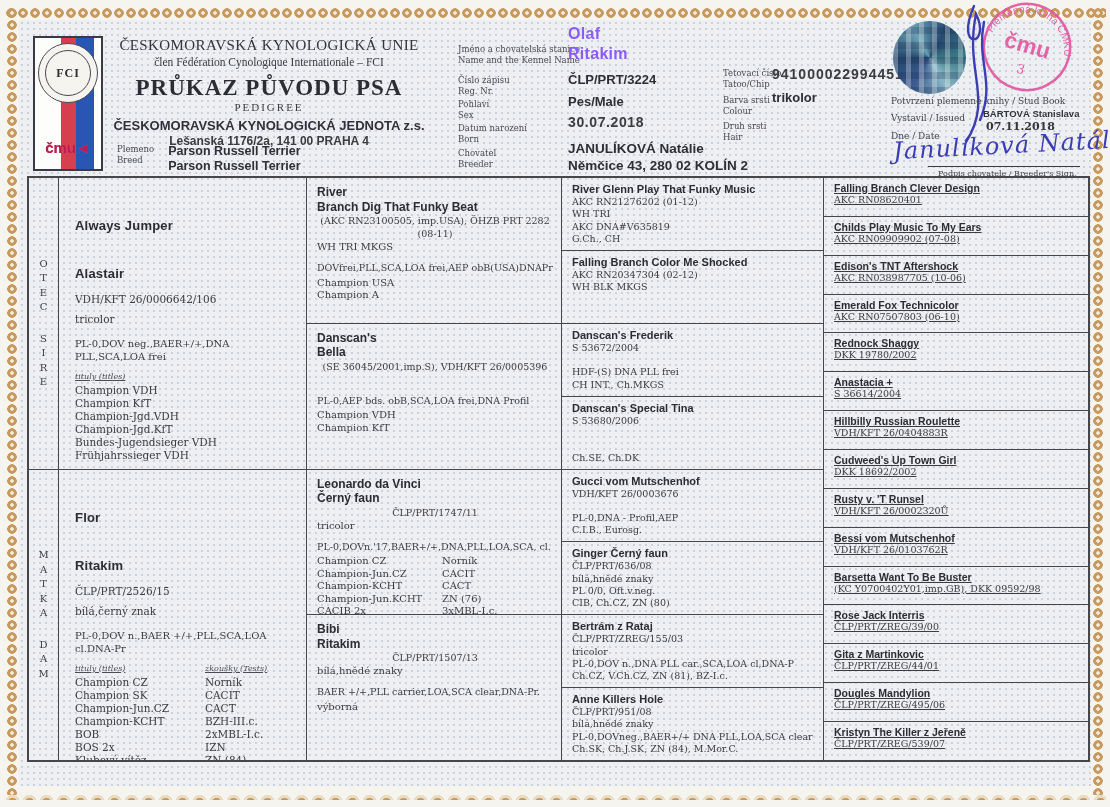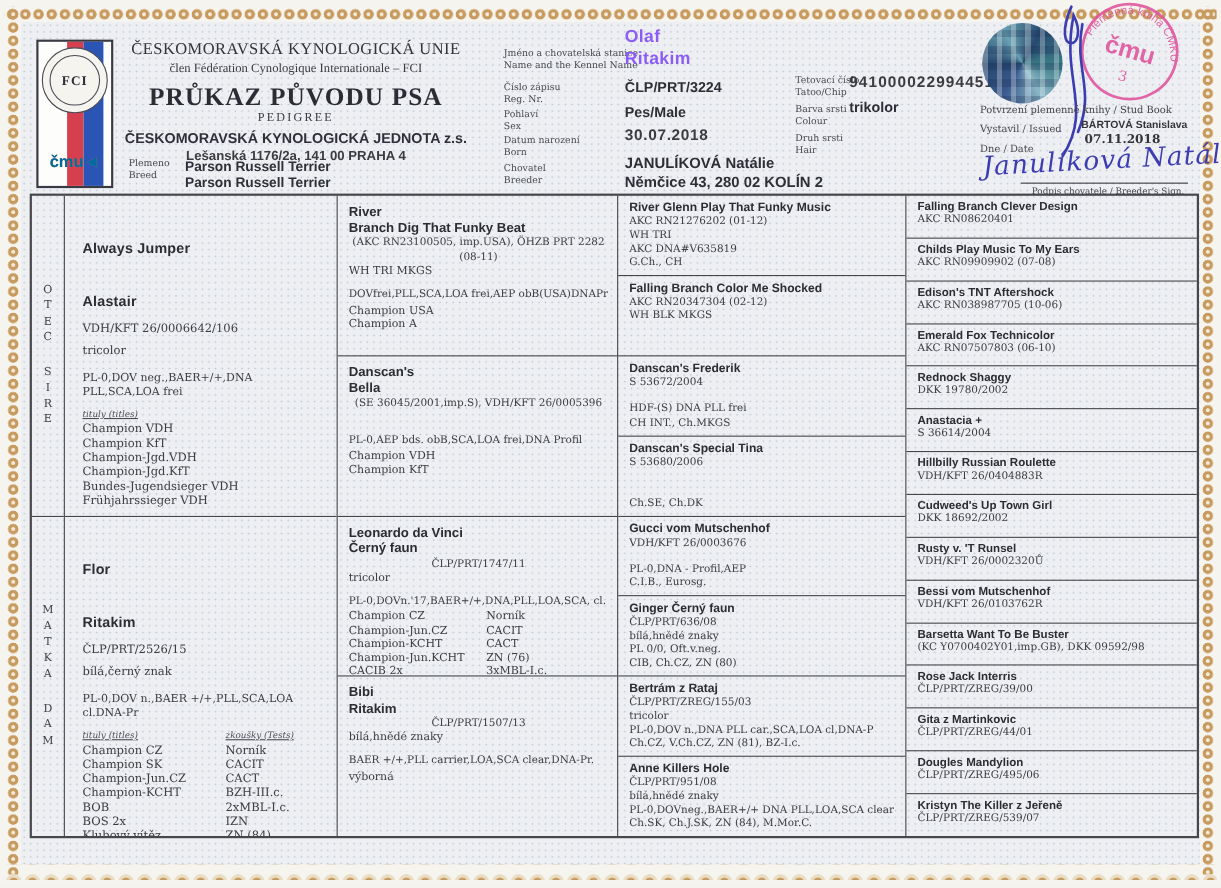--- a/index.html
+++ b/index.html
@@ -16,21 +16,21 @@
   .chain-left,.chain-right{top:6px;width:14px;height:789px;background-image:radial-gradient(circle 5px at 50% 7px,#f3ead8 1.5px,#c79a5f 2px 4.5px,transparent 5px);background-size:100% 12px;}
   .chain-left{left:5px;} .chain-right{left:1091px;}
 
   
   .logo{position:absolute;left:33px;top:36px;width:66px;height:131px;border:2px solid #3a3a44;background:#fdfdfb;}
   .stripe{position:absolute;top:0;bottom:0;}
   .stripe-red{left:39%;width:23%;background:#d6404e;}
   .stripe-blue{left:62%;width:28%;background:#2b55b4;}
   .fci-circle{position:absolute;left:3px;top:5px;width:58px;height:58px;border-radius:50%;background:#f6f4ee;border:1.5px solid #4a4a55;display:flex;align-items:center;justify-content:center;}
   .fci-inner{border:1.2px solid #4a4a55;border-radius:50%;width:44px;height:44px;display:flex;align-items:center;justify-content:center;font:bold 12px "Liberation Serif",serif;letter-spacing:1px;color:#2e2e38;}
-  .cmu-gold{position:absolute;left:2px;bottom:8px;width:62px;text-align:center;font:800 26px/26px "Liberation Sans",sans-serif;color:#0369a1;text-shadow:0 0 0 #a8874a;}
+  .cmu-gold{position:absolute;left:2px;bottom:8px;width:62px;text-align:center;font:800 26px/26px "Liberation Sans",sans-serif;color:#be185d;text-shadow:0 0 0 #a8874a;}
   .cmu-gold span{font-size:15px;vertical-align:4px;}
 
   
   .center-col{position:absolute;left:104px;top:36px;width:330px;text-align:center;}
   .u-title{font:15px/18px "Liberation Serif",serif;letter-spacing:.4px;color:#33333b;}
   .u-sub{font:11.5px/15px "Liberation Serif",serif;margin-top:1px;}
   .doc-title{font:bold 23px/26px "Liberation Serif",serif;letter-spacing:1px;margin-top:5px;color:#2c2c34;}
   .doc-sub{font:11px/13px "Liberation Serif",serif;letter-spacing:2px;}
   .org-name{font:bold 13px/16px "Liberation Sans",sans-serif;margin-top:4px;color:#30303a;}
   .org-addr{font:bold 12px/15px "Liberation Sans",sans-serif;}
@@ -54,21 +54,21 @@
   .squiggle{position:absolute;left:936px;top:2px;}
   .cert-label{font:9px/11px "DejaVu Serif",serif;color:#44444c;}
   .cert-name{font:bold 9.5px/11px "Liberation Sans",sans-serif;color:#33333b;}
   .cert-date{font:bold 11px/12px "DejaVu Serif",serif;color:#33333b;}
   .big-sig{font:italic 24px/30px "DejaVu Serif",serif;color:#3d3db2;transform:rotate(-3deg);letter-spacing:1px;white-space:nowrap;}
   .sig-line{border-bottom:1.2px solid #3a3a44;width:152px;}
 
   
   .ped-table{position:absolute;left:27px;top:176px;width:1063px;height:586px;display:flex;border:2px solid #46464b;box-sizing:border-box;}
   .pcol{display:flex;flex-direction:column;border-right:1px solid #46464b;box-sizing:border-box;}
-  .pcol:last-child{border-right:none;flex:1;}
+  .pcol:last-child{border-right:none;flex:1;text-decoration:underline;}
   .cell{flex:1 1 0;border-bottom:1px solid #46464b;box-sizing:border-box;overflow:hidden;}
   .pcol .cell:last-child{border-bottom:none;}
 
   .m-cell{display:flex;flex-direction:column;align-items:center;justify-content:center;gap:17px;}
   .letter{font:10px/14.5px "DejaVu Serif",serif;color:#3d3d44;text-align:center;}
 
   .p-cell{padding:8px 8px 4px 16px;}
   .p-name{font:bold 13px/16px "Liberation Sans",sans-serif;letter-spacing:.2px;color:#2c2c33;margin-top:32px;}
   .p-reg{font:10.5px/13px "DejaVu Serif",serif;margin-top:11px;}
   .p-color{font:10.5px/13px "DejaVu Serif",serif;margin-top:7px;min-height:13px;}

